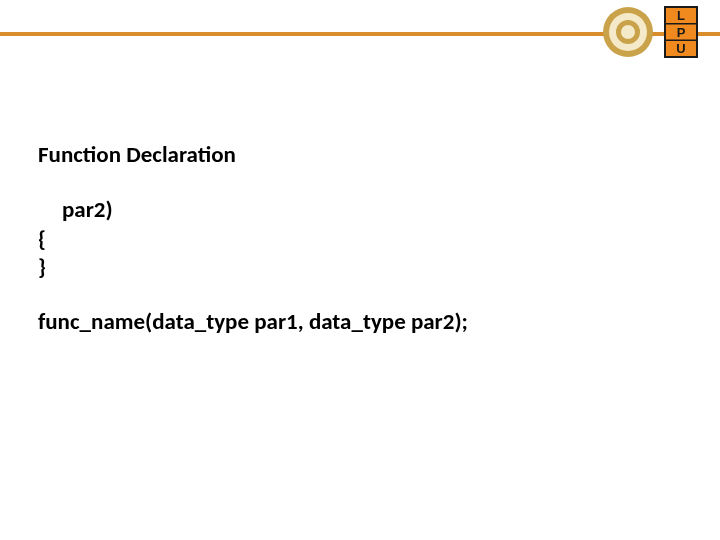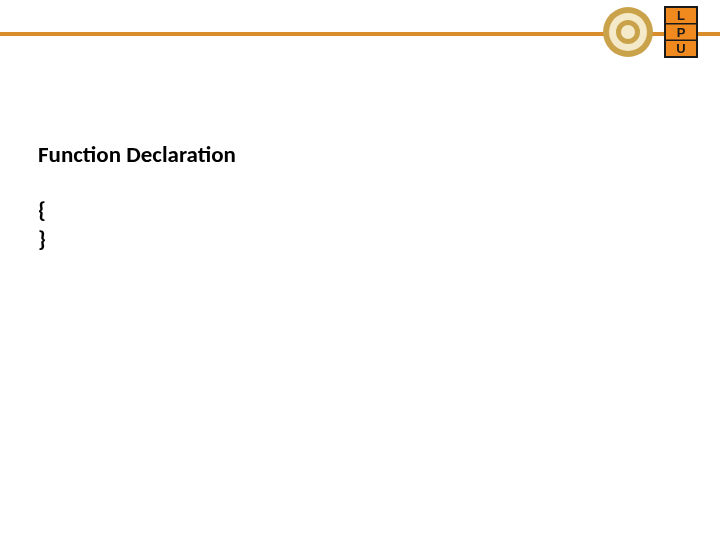--- a/index.html
+++ b/index.html
@@ -75,20 +75,22 @@
   </svg>
 </div>
 
 <div class="content">
 
   <div class="block">
     <div class="line bold">Function Declaration</div>
   </div>
 
   <div class="block">
+    <div class="line bold indent">par2)</div>
     <div class="line bold">{</div>
     <div class="line bold">}</div>
   </div>
 
   <div class="block">
+    <div class="line bold">func_name(data_type par1, data_type par2);</div>
   </div>
 
 </div>
 
 </body></html>

